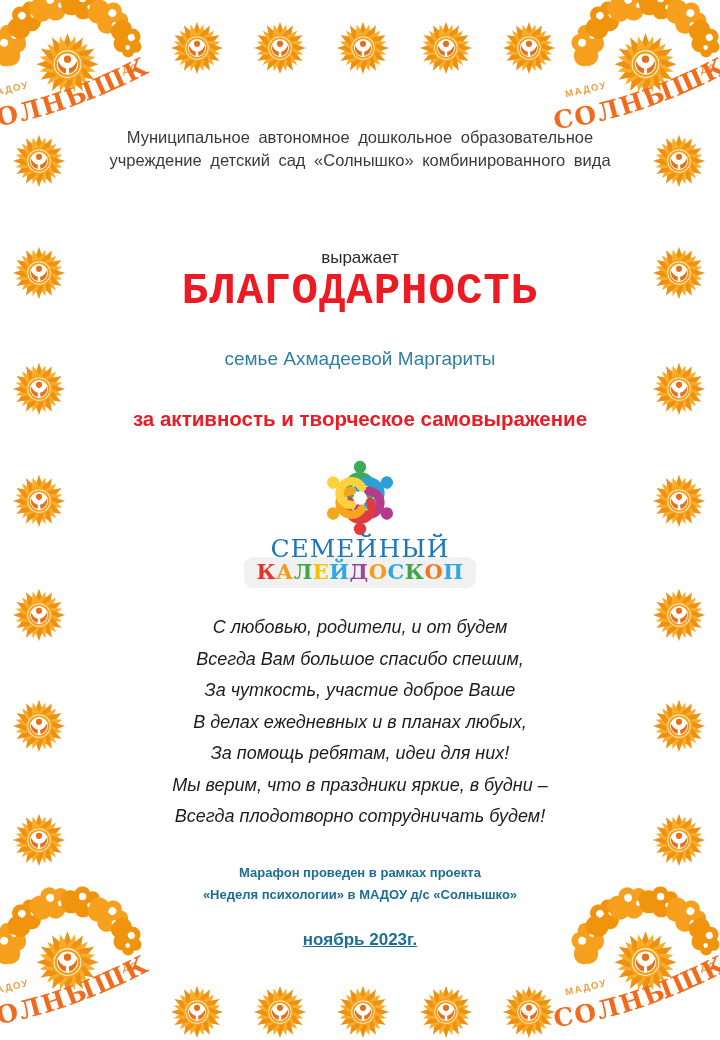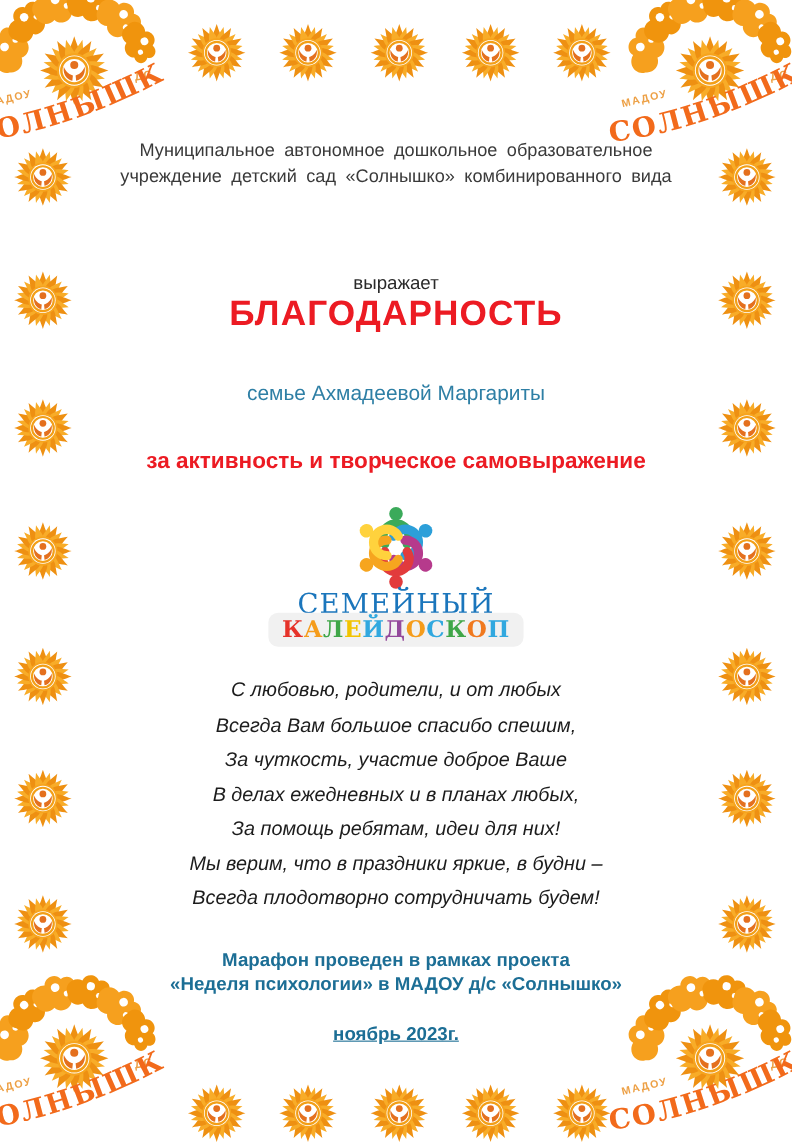--- a/index.html
+++ b/index.html
@@ -3,31 +3,31 @@
 <meta charset="utf-8">
 <style>
   html,body{margin:0;padding:0;background:#888;}
   .page{position:relative;width:720px;height:1040px;background:#fff;overflow:hidden;
         font-family:"Liberation Sans",sans-serif;margin:0 auto;}
   .sun{position:absolute;width:56px;height:56px;}
   .emblem{position:absolute;width:185px;height:139px;overflow:visible;}
   .centered{position:absolute;left:70px;width:580px;text-align:center;}
   .org-text{top:126px;font-size:16.5px;line-height:23px;color:#3a3a3a;word-spacing:4px;}
   .presents{top:248px;font-size:17px;color:#2a2a2a;}
-  .cert-title{top:266px;font-size:32px;font-weight:bold;letter-spacing:1px;}
+  .cert-title{top:266px;font-size:44px;font-weight:bold;letter-spacing:1px;font-family:Liberation Mono, monospace;}
   .recipient{top:348px;font-size:19px;}
   .reason{top:407px;font-size:20.5px;font-weight:bold;text-align:center;}
   .logo-line1{top:534px;font-size:25px;font-weight:normal;letter-spacing:1px;
               font-family:"DejaVu Serif",serif;}
   .logo-line2-wrap{top:557px;}
   .logo-line2{display:inline-block;background:#f1f1f1;border-radius:9px;padding:2px 12px 4px;
               font-size:21px;font-weight:bold;font-family:"DejaVu Serif",serif;letter-spacing:.5px;text-align:right;}
   .poem{top:618px;font-size:18px;font-style:italic;color:#1c1c1c;}
   .poem div{margin-bottom:13px;line-height:18.5px;}
-  .footer-project{top:862px;font-size:17px;font-weight:bold;line-height:22px;}
+  .footer-project{top:862px;font-size:13px;font-weight:bold;line-height:22px;}
   .footer-date{top:930px;font-size:17px;font-weight:bold;text-decoration:underline;}
   .kaleido-mark{position:absolute;left:314px;top:452px;width:92px;height:92px;}
   .defs-holder{position:absolute;width:0;height:0;}
 </style>
 </head>
 <body>
 
 <div class="page">
 
   <svg class="defs-holder" aria-hidden="true">
@@ -217,21 +217,21 @@
         <path d="M -11.5 -4 A 13.5 13.5 0 1 1 11.5 -4" fill="none" stroke-width="9.5" stroke-linecap="round" stroke="#FFD23D"></path>
       </g>
   </svg>
 
   <div class="centered logo-line1" style="color: rgb(27, 118, 188);">СЕМЕЙНЫЙ</div>
   <div class="centered logo-line2-wrap">
     <span class="logo-line2"><span style="color: rgb(230, 51, 42);">К</span><span style="color: rgb(245, 156, 27);">А</span><span style="color: rgb(63, 166, 72);">Л</span><span style="color: rgb(242, 195, 0);">Е</span><span style="color: rgb(49, 168, 223);">Й</span><span style="color: rgb(148, 73, 156);">Д</span><span style="color: rgb(245, 156, 27);">О</span><span style="color: rgb(49, 168, 223);">С</span><span style="color: rgb(63, 166, 72);">К</span><span style="color: rgb(240, 121, 31);">О</span><span style="color: rgb(49, 168, 223);">П</span></span>
   </div>
 
   <div class="centered poem">
-    <div>С любовью, родители, и от любых</div>
+    <div>С любовью, родители, и от будем</div>
     <div>Всегда Вам большое спасибо спешим,</div>
     <div>За чуткость, участие доброе Ваше</div>
     <div>В делах ежедневных и в планах любых,</div>
     <div>За помощь ребятам, идеи для них!</div>
     <div>Мы верим, что в праздники яркие, в будни –</div>
     <div>Всегда плодотворно сотрудничать будем!</div>
   </div>
 
   <div class="centered footer-project" style="color: rgb(28, 110, 149);">
     <div>Марафон проведен в рамках проекта</div>

